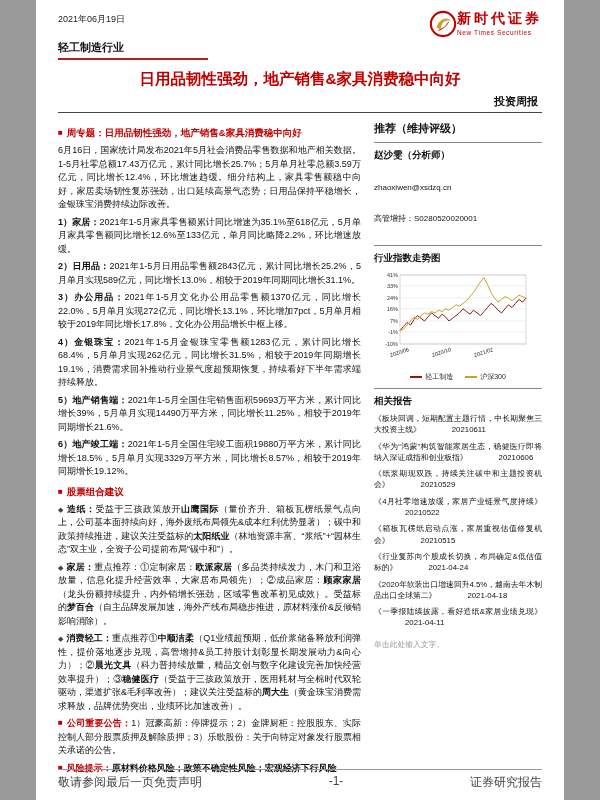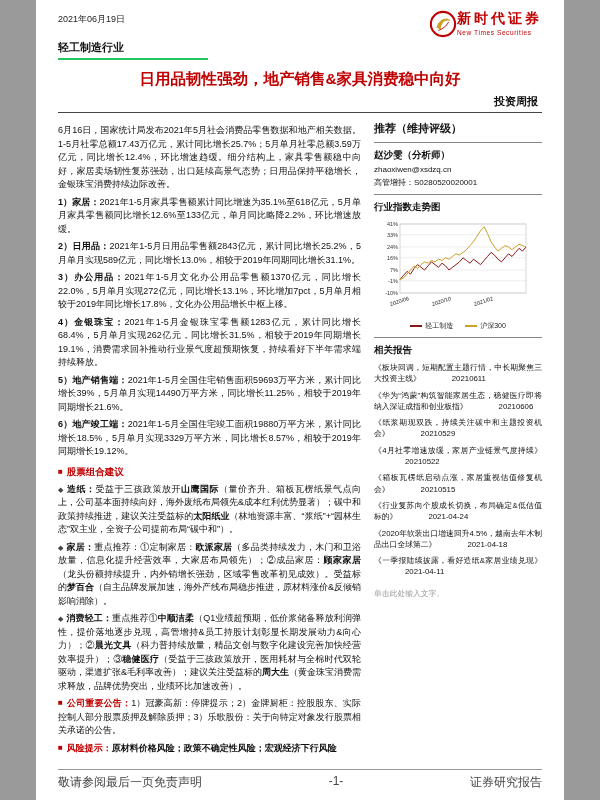--- a/index.html
+++ b/index.html
@@ -5,37 +5,37 @@
   html,body{margin:0;padding:0;background:#9a9a9a;}
   .page{width:528px;height:800px;background:#ffffff;margin:0 auto;position:relative;
         box-sizing:border-box;padding:10px 22px 0 22px;
         font-family:"Liberation Sans",sans-serif;color:#111;overflow:hidden;}
   .top{display:flex;justify-content:space-between;align-items:flex-start;}
   .date{font-size:9px;color:#222;padding-top:3px;}
   .brand{display:flex;align-items:flex-start;gap:0;}
   .brand-mark{width:28px;height:28px;}
   .brand-cn{color:#c00000;font-weight:bold;font-size:14px;letter-spacing:3px;font-family:"Liberation Serif",serif;}
   .brand-en{color:#c00000;font-size:6.5px;letter-spacing:0.6px;margin-top:1px;}
-  .industry{font-weight:bold;font-size:11px;border-bottom:2px solid #22c55e;width:150px;padding-bottom:3px;margin-top:2px;}
+  .industry{font-weight:bold;font-size:11px;border-bottom:2px solid #b91c1c;width:150px;padding-bottom:3px;margin-top:2px;}
   .title{color:#c00000;font-size:15.5px;text-align:center;margin:9px 0 0 0;font-weight:bold;}
   .report-type{text-align:right;font-weight:bold;font-size:11px;margin-top:4px;padding-right:4px;}
   .rule{border-top:1.5px solid #444;margin-top:3px;}
   .cols{display:flex;gap:13px;margin-top:7px;}
   main{flex:1;min-width:0;}
   aside{width:168px;flex:none;}
   .b{font-weight:bold;}
   .red-t{color:#c00000;}
   .sq{color:#c00000;font-size:8px;margin-right:4px;position:relative;top:-1px;}
   .sec-head{font-size:9.5px;margin:7px 0 4px 0;}
   .body{font-size:9px;line-height:1.5;text-align:justify;margin:4px 0;}
   .port .diamond{font-size:7px;margin-right:3px;color:#444;}
   .rating{font-size:11px;margin-top:1px;}
   .s-rule{border-top:1px solid #888;margin:6px 0;}
   .analyst{font-size:9.5px;margin:2px 0 3px 0;}
-  .s-small{font-size:8px;margin:3px 0;}
+  .s-small{font-size:8px;margin:21px 0;}
   .s-head{font-size:9.5px;margin:3px 0 5px 0;}
   .legend{display:flex;justify-content:center;gap:12px;font-size:7px;margin-top:2px;color:#222;}
   .legend i{display:inline-block;width:12px;height:2px;margin-right:3px;vertical-align:middle;}
   .report{font-size:7.8px;line-height:1.45;margin:5px 0;text-align:justify;}
   .report .rep-date{margin-left:3px;padding-left:28px;}
   .placeholder{color:#999;font-size:7.8px;margin-top:10px;}
   footer{position:absolute;left:22px;right:22px;bottom:9px;display:flex;justify-content:space-between;
          font-size:12px;color:#444;border-top:1px solid #999;padding-top:4px;}
 </style>
 </head>
@@ -59,20 +59,23 @@
   </div>
 
   <div class="industry">轻工制造行业</div>
   <div class="title">日用品韧性强劲，地产销售&amp;家具消费稳中向好</div>
   <div class="report-type">投资周报</div>
   <div class="rule"></div>
 
   <div class="cols">
 
     <main>
+      <div class="sec-head red-t">
+        <span class="sq">■</span><span class="b">周专题：</span><span class="b">日用品韧性强劲，地产销售&amp;家具消费稳中向好</span>
+      </div>
 
       <p class="body">6月16日，国家统计局发布2021年5月社会消费品零售数据和地产相关数据。1-5月社零总额17.43万亿元，累计同比增长25.7%；5月单月社零总额3.59万亿元，同比增长12.4%，环比增速趋缓。细分结构上，家具零售额稳中向好，家居卖场韧性复苏强劲，出口延续高景气态势；日用品保持平稳增长，金银珠宝消费持续边际改善。</p>
 
       <div>
 
           <p class="body"><span class="b">1）家居：</span><span>2021年1-5月家具零售额累计同比增速为35.1%至618亿元，5月单月家具零售额同比增长12.6%至133亿元，单月同比略降2.2%，环比增速放缓。</span></p>
 
           <p class="body"><span class="b">2）日用品：</span><span>2021年1-5月日用品零售额2843亿元，累计同比增长25.2%，5月单月实现589亿元，同比增长13.0%，相较于2019年同期同比增长31.1%。</span></p>
 
           <p class="body"><span class="b">3）办公用品：</span><span>2021年1-5月文化办公用品零售额1370亿元，同比增长22.0%，5月单月实现272亿元，同比增长13.1%，环比增加7pct，5月单月相较于2019年同比增长17.8%，文化办公用品增长中枢上移。</span></p>

